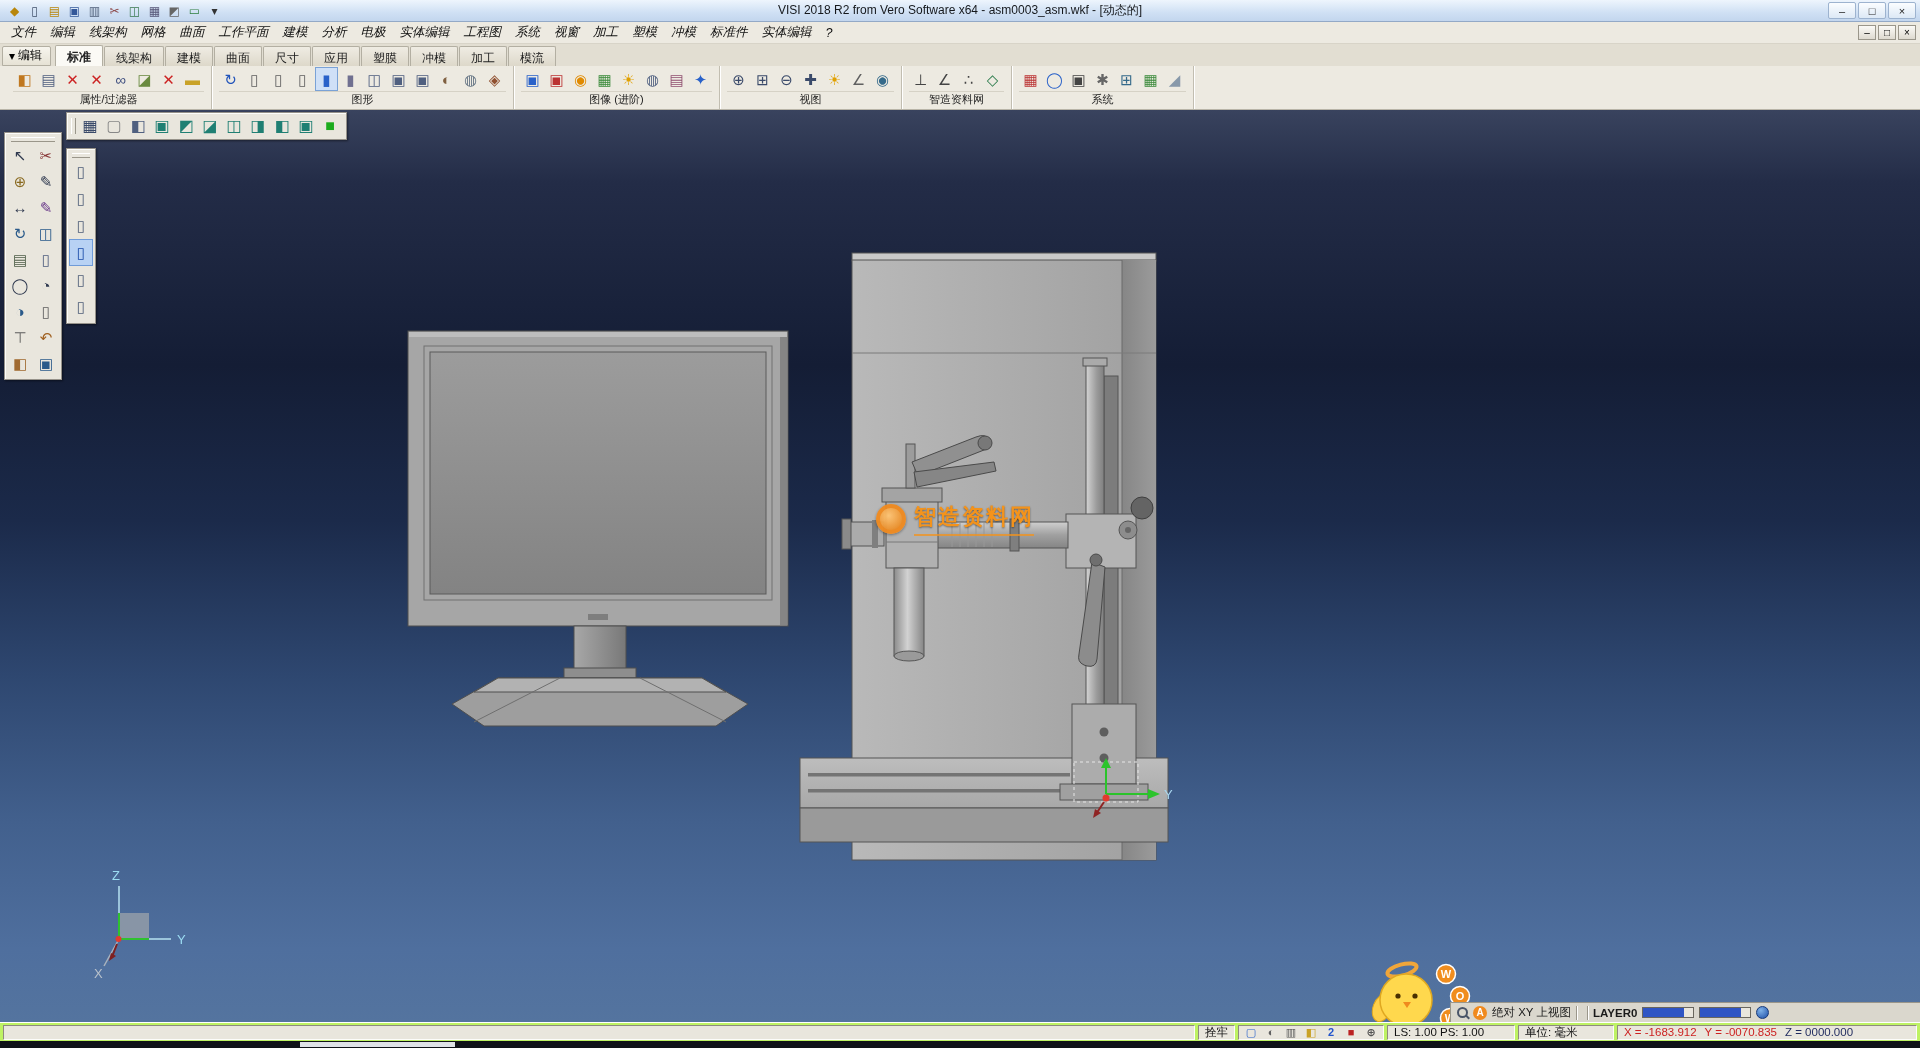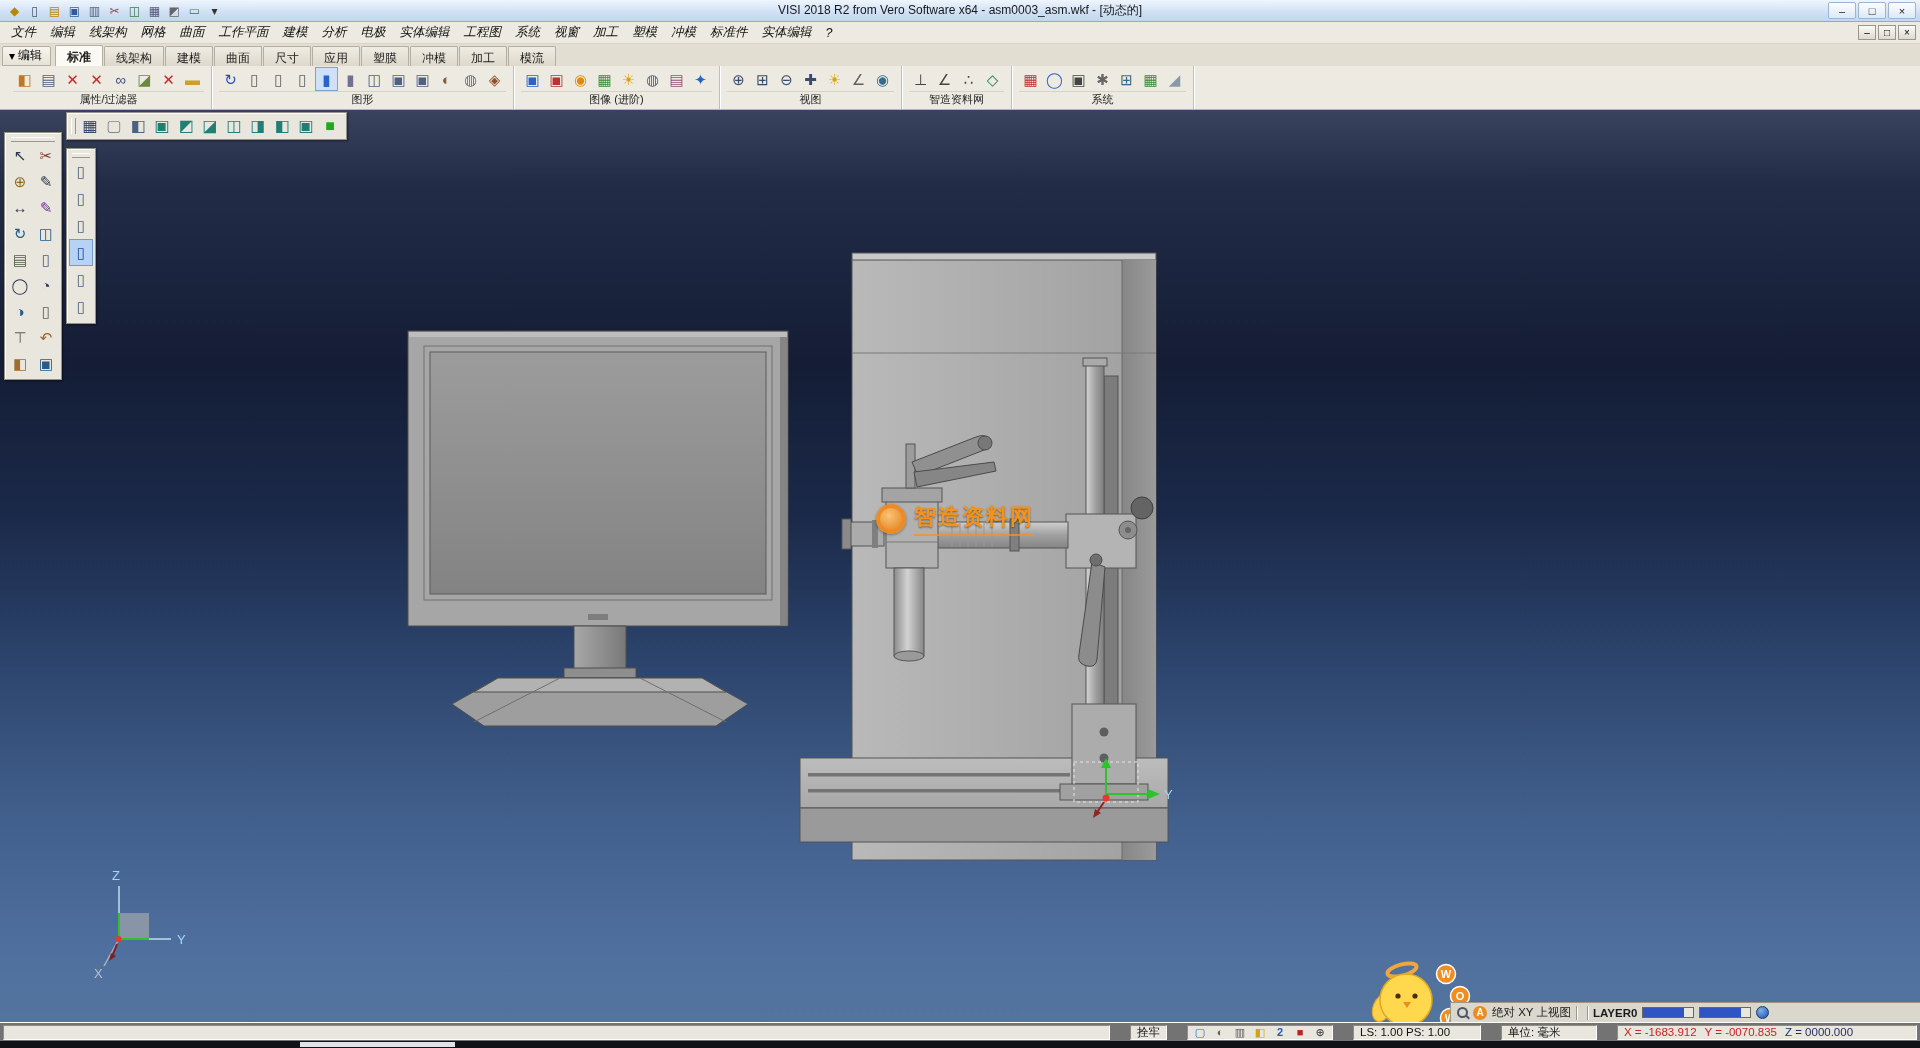--- a/index.html
+++ b/index.html
@@ -126,22 +126,22 @@
     font-size:10px; font-weight:bold; display:flex; align-items:center; justify-content:center; }
   .ob-text{ white-space:nowrap; }
   .ob-text.layer{ font-weight:bold; }
   .ob-sep{ width:1px; height:14px; background:#9a968a; box-shadow:1px 0 0 #fff; }
   .pbar{ width:52px; height:11px; border:1px solid #6a675e;
     background:linear-gradient(90deg,#2f55c4 0%,#2f55c4 82%,#e9e6dd 82%); }
   .globe{ width:13px; height:13px; border-radius:50%;
     background:radial-gradient(circle at 35% 30%, #7fb2e8, #1d4fa8); border:1px solid #16397a; }
   
   .statusbar{
-    position:absolute; top:1022px; left:0; right:0; height:19px; background:#737373;
-    border-top:1px solid #fff; display:flex; align-items:center; gap:20px; padding:1px 3px;
+    position:absolute; top:1022px; left:0; right:0; height:19px; background:#bef264;
+    border-top:1px solid #fff; display:flex; align-items:center; gap:3px; padding:1px 3px;
     font-size:11.5px; color:#111;
   }
   .cell{ height:15px; display:flex; align-items:center; padding:0 6px; background:#e9e6dd;
     border:1px solid; border-color:#8f8b7f #fdfdfb #fdfdfb #8f8b7f; white-space:nowrap; }
   .cell.message{ flex:1; }
   .cell.sicons{ gap:4px; padding:0 4px; }
   .sicon{ width:16px; height:14px; display:flex; align-items:center; justify-content:center;
     font-size:11px; font-weight:bold; line-height:1; }
   .cell.coords{ width:300px; gap:8px; }
   .coord-red{ color:#cc2222; }

